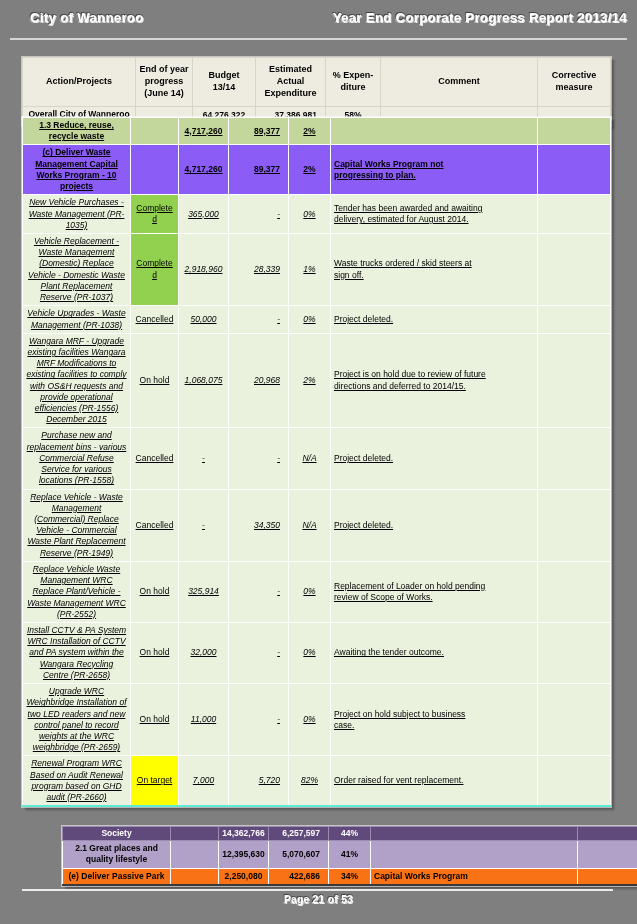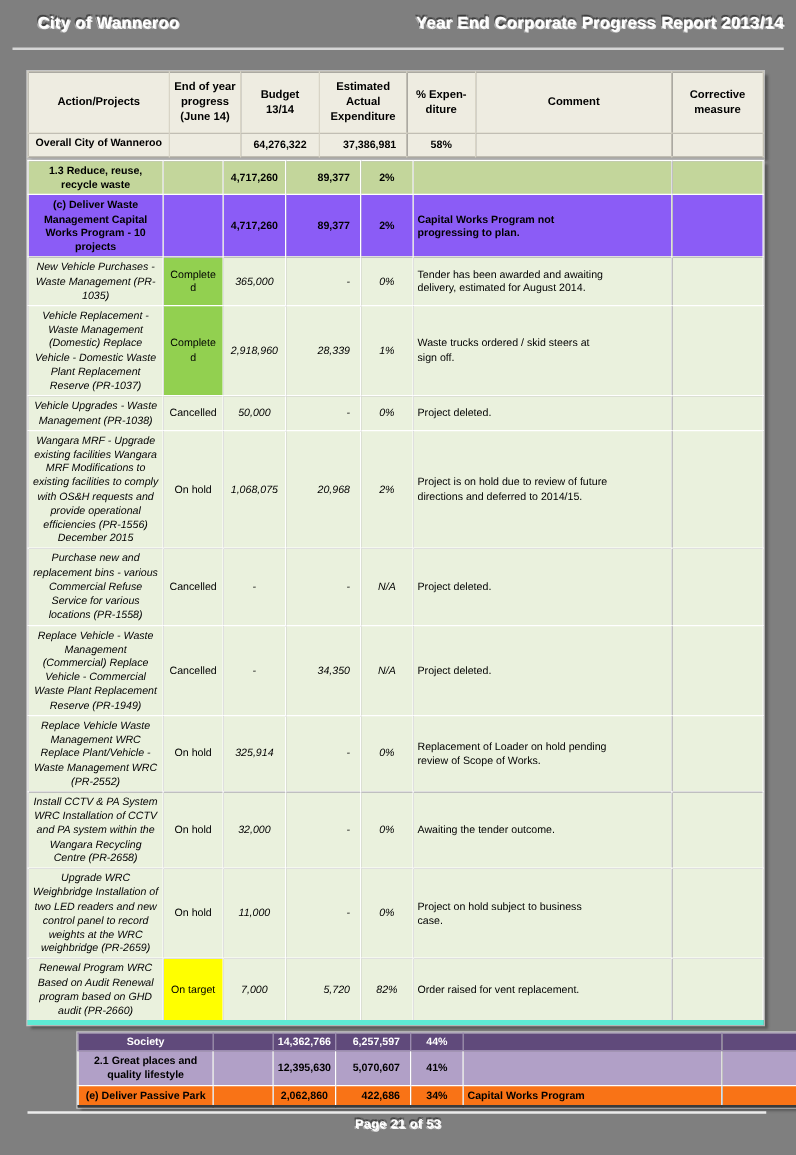--- a/index.html
+++ b/index.html
@@ -32,21 +32,21 @@
     border:1px solid #ffffff; padding:2px 3px; color:#000;
     font-size:8.5px; line-height:1.32; vertical-align:middle;
     overflow:hidden; word-wrap:break-word;
   }
   
   .head-tbl { top:57px; border:1px solid #a6a294; }
   .head-tbl th, .head-tbl td { background:#EEECE1; border-color:#d8d4c6; }
   .head-tbl th { font-size:9px; font-weight:bold; text-align:center; height:44px; }
   .head-tbl .overall td { font-weight:bold; height:14px; }
   
-  .main-tbl { top:128px; border-bottom:4px solid #5eead4; }
+  .main-tbl { top:117px; border-bottom:2px solid #5eead4;text-decoration:underline; }
   .main-tbl td { background:#EAF1DD; }
   .main-tbl tr.sec td    { background:#C3D69B; font-weight:bold; }
   .main-tbl tr.subsec td { background:#8b5cf6; font-weight:bold; }
   .proj td.name, .proj td.num, .proj td.acta, .proj td.pct { font-style:italic; }
   td.name { text-align:center; vertical-align:top; }
   td.num  { text-align:center; }
   td.acta { text-align:right; padding-right:8px; }
   td.pct  { text-align:center; }
   td.status { text-align:center; }
   td.comment { text-align:left; }
@@ -269,21 +269,21 @@
     <td class="status"></td>
     <td class="num">12,395,630</td>
     <td class="acta">5,070,607</td>
     <td class="pct">41%</td>
     <td class="comment"></td>
     <td></td>
   </tr>
   <tr class="r2">
     <td class="name">(e)  Deliver Passive Park</td>
     <td class="status"></td>
-    <td class="num">2,062,860</td>
+    <td class="num">2,250,080</td>
     <td class="acta">422,686</td>
     <td class="pct">34%</td>
     <td class="comment">
           <span>Capital Works Program</span>
         </td>
     <td></td>
   </tr>
 </tbody>
   </table>
 

